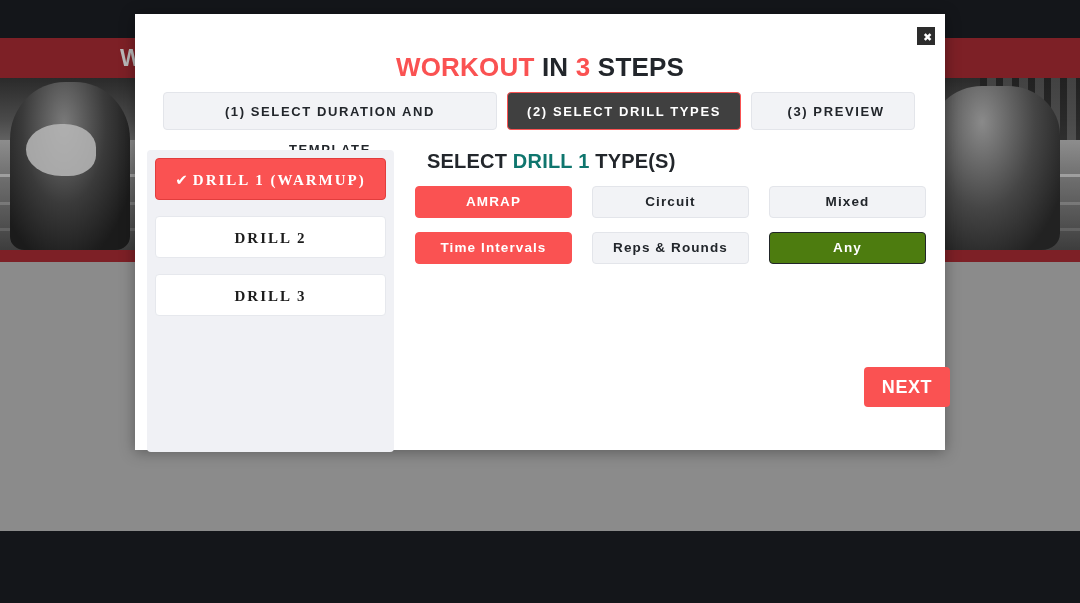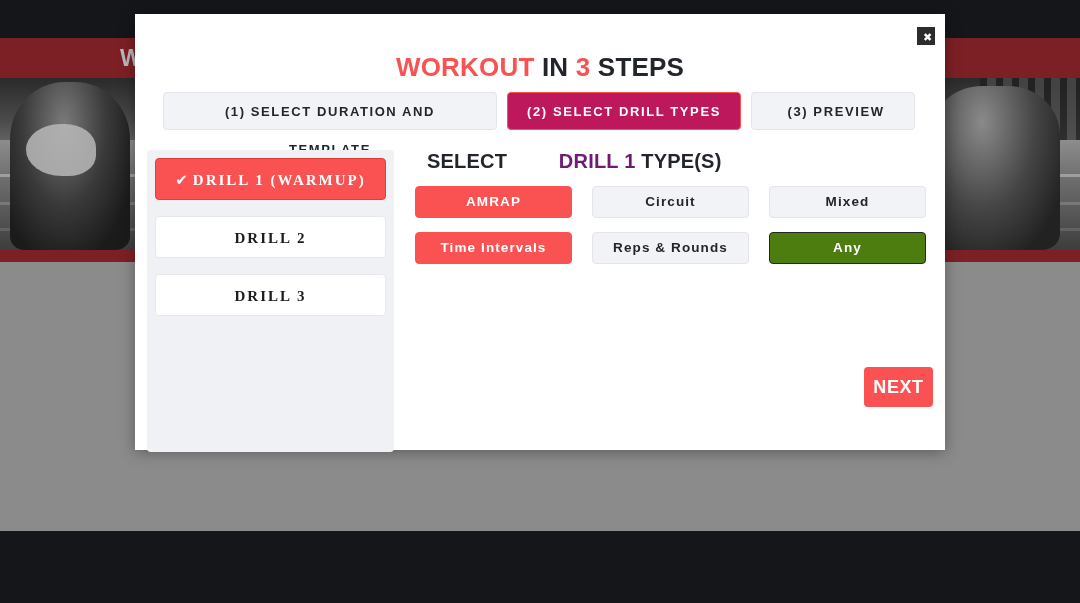--- a/index.html
+++ b/index.html
@@ -110,28 +110,28 @@
   .tab {
     height: 38px; line-height: 38px;
     border-radius: 4px;
     font-size: 13px; font-weight: 700; letter-spacing: 1.6px;
     text-align: center; cursor: pointer; border: 1px solid #e3e5ea;
     background: #f2f3f6; color: #22262b;
     font-family: "Liberation Sans", sans-serif;
     padding: 0 18px;
   }
   .tab.tab-1 { width: 334px; }
-  .tab.tab-2 { width: 234px; background: #be185d; color: #ffffff; border-color: #fa5252; }
+  .tab.tab-2 { width: 234px; background: #404040; color: #ffffff; border-color: #fa5252; }
   .tab.tab-3 { width: 164px; padding-left: 24px; }
 
   .section-title {
     position: absolute; left: 292px; top: 136px;
     font-size: 20px; font-weight: 700; color: #22262b; letter-spacing: 0.2px;
   }
-  .section-title .accent { color: #701a75; margin-left: 46px; }
+  .section-title .accent { color: #0f766e; }
 
   
   .drill-panel {
     position: absolute; left: 12px; top: 136px;
     width: 247px; height: 302px;
     background: #f0f1f5; border-radius: 4px;
     padding: 8px;
   }
   .drill-item {
     height: 42px; line-height: 42px;
@@ -159,21 +159,21 @@
     text-align: center; cursor: pointer;
     font-size: 13.5px; font-weight: 700; letter-spacing: 1.1px;
     background: #f2f3f6; color: #22262b; border: 1px solid #e3e5ea;
     font-family: "Liberation Sans", sans-serif;
   }
   .type-btn.sel-red { background: #fa5252; color: #fff; border-color: #fa5252; }
   .type-btn.sel-dark { background: #4d7c0f; color: #fff; border-color: #212529; }
 
   .next-btn {
     position: absolute; left: 729px; top: 353px;
-    width: 69px; height: 40px; border-radius: 4px;
+    width: 86px; height: 40px; border-radius: 4px;
     background: #fa5252; color: #ffffff; border: 0;
     font-size: 18px; font-weight: 700; letter-spacing: 0.6px;
     cursor: pointer; font-family: "Liberation Sans", sans-serif;
   }
 </style>
 </head>
 <body>
 
 <div id="bg-page">
 

